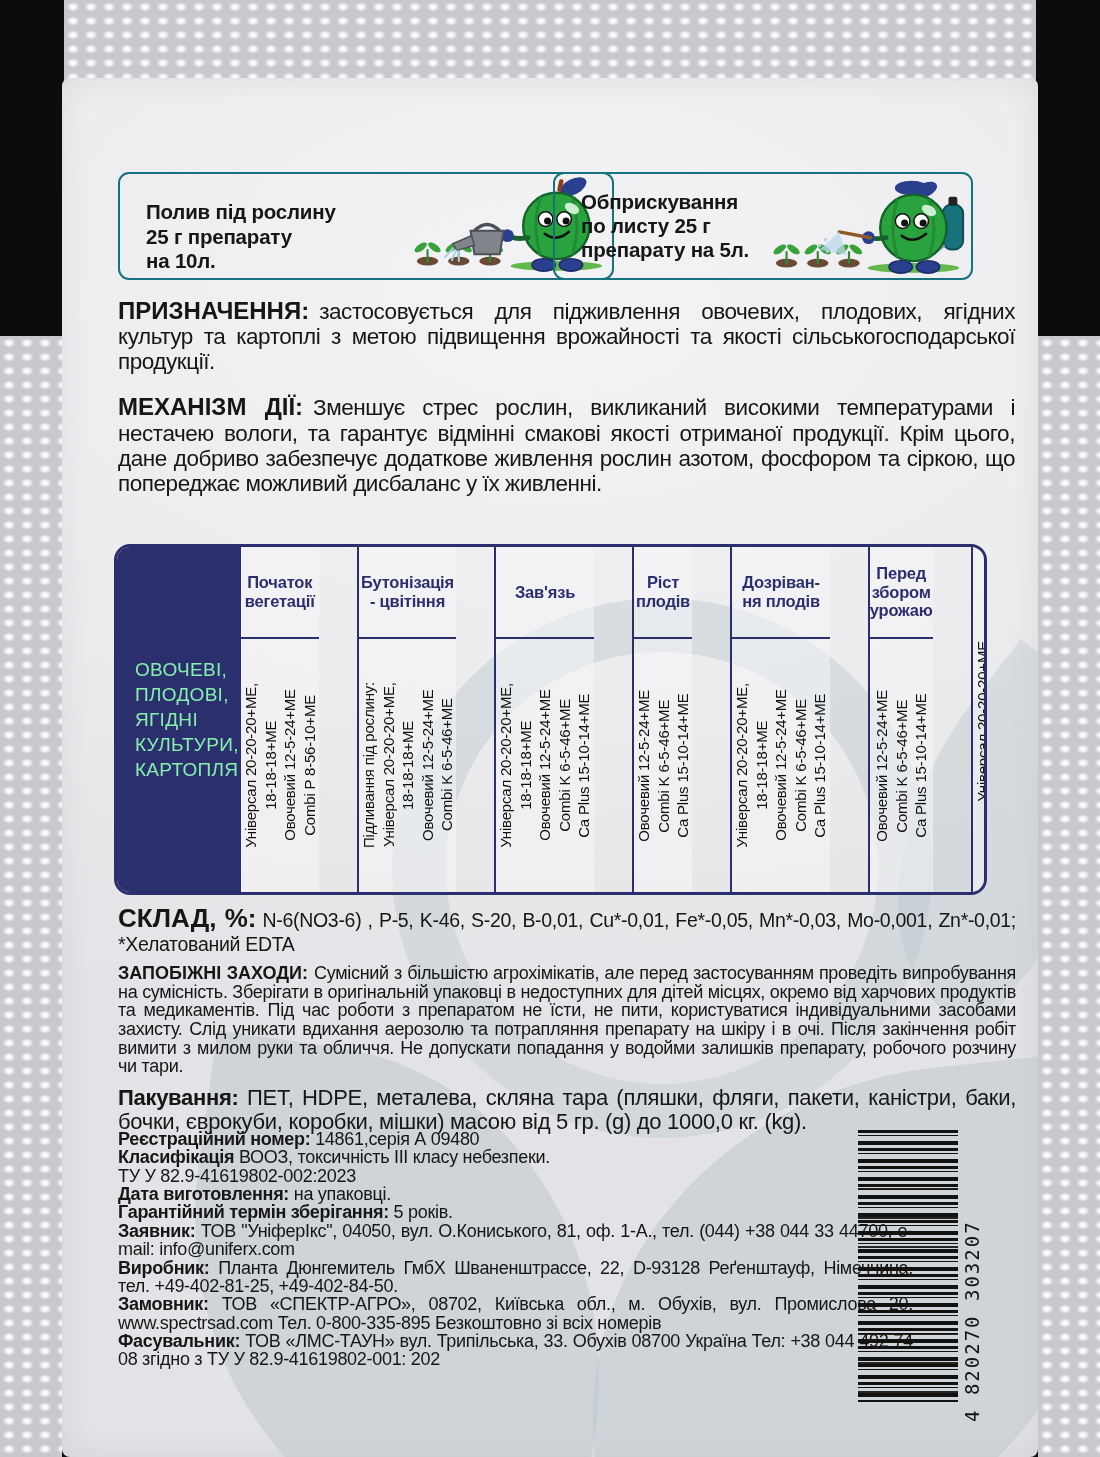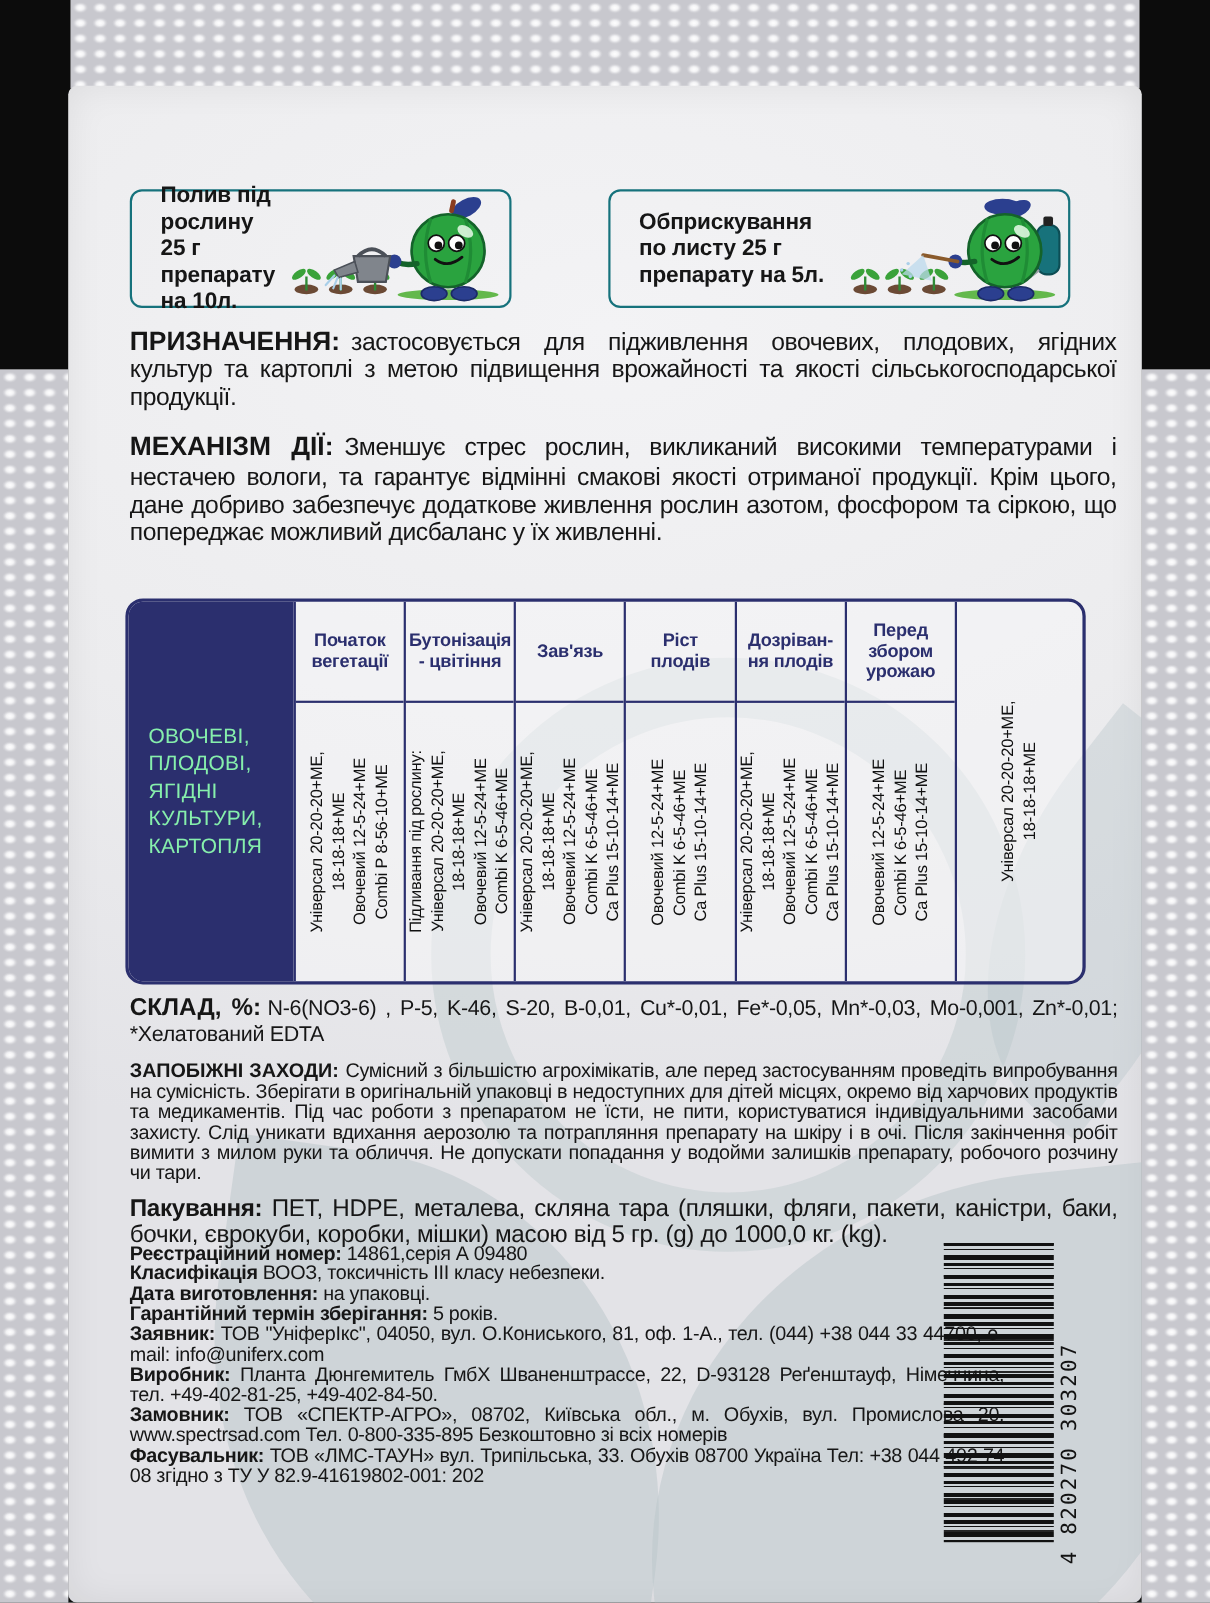--- a/index.html
+++ b/index.html
@@ -31,52 +31,52 @@
   #wm-petal2 { left:520px; top:1000px; width:530px; height:480px; border-radius:72% 0 72% 0;
                transform:rotate(-6deg); opacity:.5; }
   #wm-petal3 { left:832px; top:590px; width:210px; height:340px; border-radius:0 80% 0 80%;
                transform:rotate(38deg); opacity:.4; }
 
   .content { position:absolute; inset:0; z-index:2; }
 
   
   .usage-box { position:absolute; top:94px; height:108px; border:2.5px solid #16727c;
     border-radius:11px; display:flex; align-items:center; padding:5px 2px 5px 26px; }
-  #box-watering { left:56px; width:347px; }
+  #box-watering { left:56px; width:496px;align-items:flex-end; }
   #box-spraying { left:491px; width:420px; }
   .usage-text { font-weight:bold; font-size:20.5px; line-height:1.18; white-space:pre-line;
     letter-spacing:-0.2px; flex:1; }
   .usage-art { width:200px; height:98px; flex:none; }
 
   
   .para { position:absolute; left:56px; width:897px; text-align:justify; }
   #purpose   { top:220px; font-size:22.5px; line-height:1.1;  letter-spacing:-0.45px; }
   #mechanism { top:316px; font-size:22.5px; line-height:1.12; letter-spacing:-0.45px; }
   .lead { font-weight:bold; letter-spacing:0; margin-right:10px; }
   #purpose .lead, #mechanism .lead { font-size:24px; }
 
   
   .table-wrap { position:absolute; left:52px; top:466px; width:873px; height:351px; display:flex;
     border:3px solid #2b2f6e; border-radius:16px; overflow:hidden; }
   .row-label { width:150px; background:#2b2f6e; color:#86efac; display:flex; align-items:center;
     padding-left:18px; font-size:19px; line-height:1.32; white-space:pre-line; letter-spacing:.3px; }
-  .cols { flex:1; display:grid; grid-template-columns: repeat(6, 1fr) 1.16fr; }
+  .cols { flex:1; display:grid; grid-template-columns: repeat(6, 1fr) 1.16fr; gap: 38px; }
   .col { display:flex; flex-direction:column; border-left:2.5px solid #2b2f6e;
     background:rgba(245,245,248,.55); }
   .col .th { height:92px; border-bottom:2.5px solid #2b2f6e; color:#2b2f6e; font-weight:bold;
     font-size:16.5px; line-height:1.15; display:flex; align-items:center; justify-content:center;
     text-align:center; white-space:pre-line; letter-spacing:-0.2px; }
   .col .td { flex:1; display:flex; align-items:center; justify-content:center; }
   .vert { writing-mode:vertical-rl; transform:rotate(180deg); white-space:pre-line;
     font-size:15px; line-height:1.3; text-align:center; letter-spacing:-0.2px; color:#101010; }
 
   
   .small { text-align:justify; letter-spacing:-0.3px; }
   #composition { position:absolute; left:56px; top:826px; width:898px; font-size:19.5px; line-height:1.13; }
-  #composition .lead { font-size:22px; margin-right:6px; }
+  #composition .lead { font-size:26px; margin-right:6px; }
   #precautions { position:absolute; left:56px; top:886px; width:898px; font-size:18px; line-height:1.035; }
   #precautions .lead { margin-right:6px; }
   #packaging   { position:absolute; left:56px; top:1008px; width:898px; font-size:22px; line-height:1.08; }
   .details { position:absolute; left:56px; top:1052px; width:795px; font-size:18px; line-height:1.02; }
   .detail { text-align:justify; letter-spacing:-0.3px; }
   .b { font-weight:bold; }
 
   
   .barcode { position:absolute; left:796px; top:1048px; width:152px; height:310px; }
   .bars { position:absolute; left:0; top:4px; width:100px; height:272px;
@@ -298,20 +298,23 @@
       <div class="details">
 
           <div class="detail">
             <span class="b">Реєстраційний номер:</span> <span>14861,серія А 09480</span>
           </div>
 
           <div class="detail">
             <span class="b">Класифікація</span> <span>ВООЗ, токсичність III класу небезпеки.</span>
           </div>
 
+          <div class="detail">
+            <span class="b"></span> <span>ТУ У 82.9-41619802-002:2023</span>
+          </div>
 
           <div class="detail">
             <span class="b">Дата виготовлення:</span> <span>на упаковці.</span>
           </div>
 
           <div class="detail">
             <span class="b">Гарантійний термін зберігання:</span> <span>5 років.</span>
           </div>
 
           <div class="detail">

